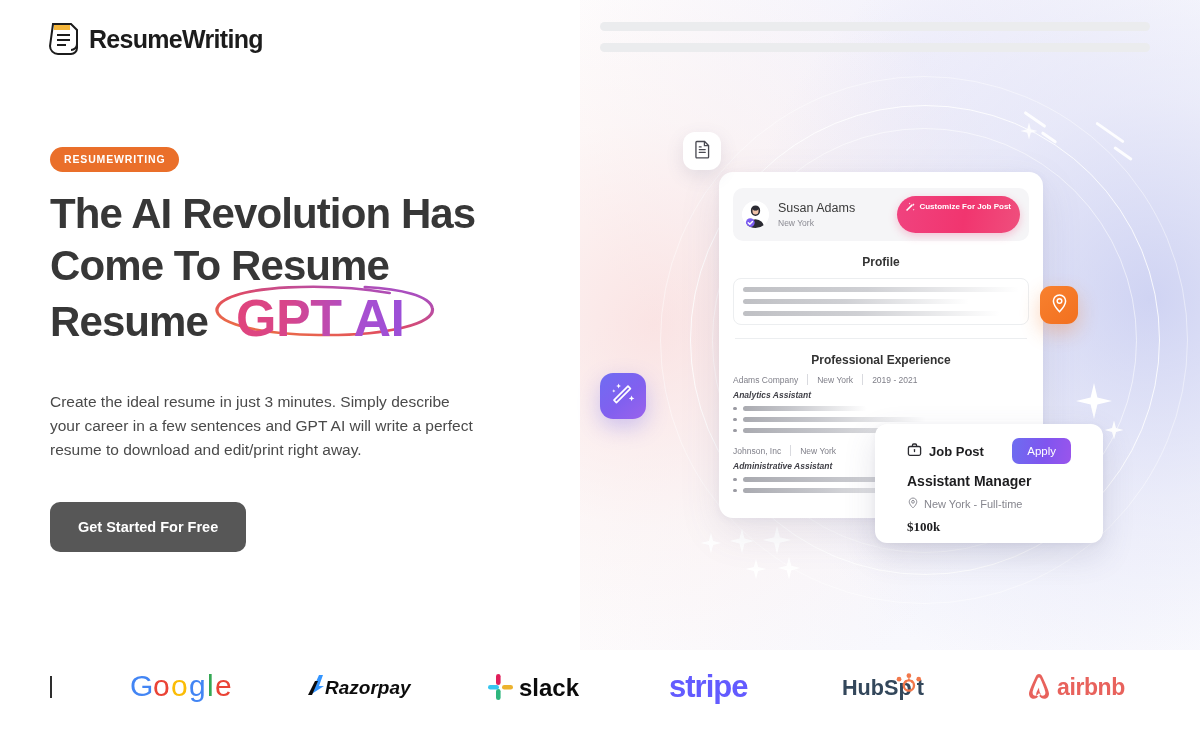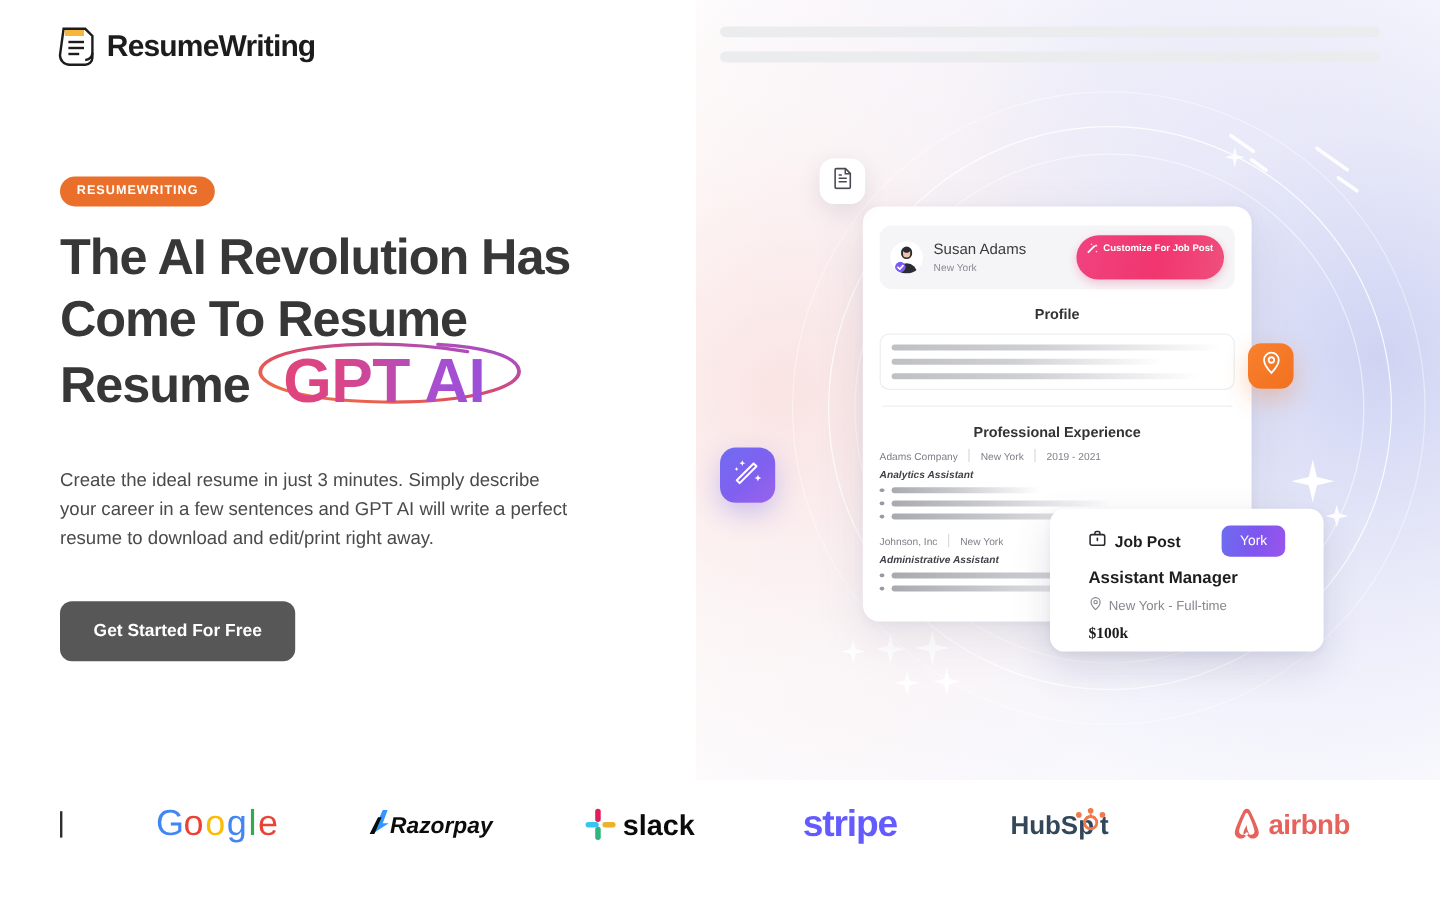--- a/index.html
+++ b/index.html
@@ -517,21 +517,21 @@
   <div class="jobpost">
     <div class="jp-head">
       <span>
         <svg width="15" height="15" viewBox="0 0 16 16">
           <rect x="1.5" y="4.8" width="13" height="9.4" rx="1.6" fill="none" stroke="#2b2b30" stroke-width="1.4"></rect>
           <path d="M5.8 4.8 v-1.4 a1.3 1.3 0 0 1 1.3 -1.3 h1.8 a1.3 1.3 0 0 1 1.3 1.3 v1.4" fill="none" stroke="#2b2b30" stroke-width="1.4"></path>
           <rect x="7.3" y="7.4" width="1.4" height="3.4" rx="0.7" fill="#2b2b30"></rect>
         </svg>
       </span>
       <span class="jp-title">Job Post</span>
-      <button class="apply-btn">York</button>
+      <button class="apply-btn">Apply</button>
     </div>
     <div class="jp-role">Assistant Manager</div>
     <div class="jp-loc">
       <span>
         <svg width="12" height="12" viewBox="0 0 14 14">
           <path d="M7 1.2 c2.5 0 4.4 2 4.4 4.4 c0 3.1 -4.4 7.2 -4.4 7.2 s-4.4 -4.1 -4.4 -7.2 c0 -2.4 1.9 -4.4 4.4 -4.4 z" fill="none" stroke="#86868e" stroke-width="1.1"></path>
           <circle cx="7" cy="5.6" r="1.6" fill="none" stroke="#86868e" stroke-width="1.1"></circle>
         </svg>
       </span>
       <span>New York - Full-time</span>

